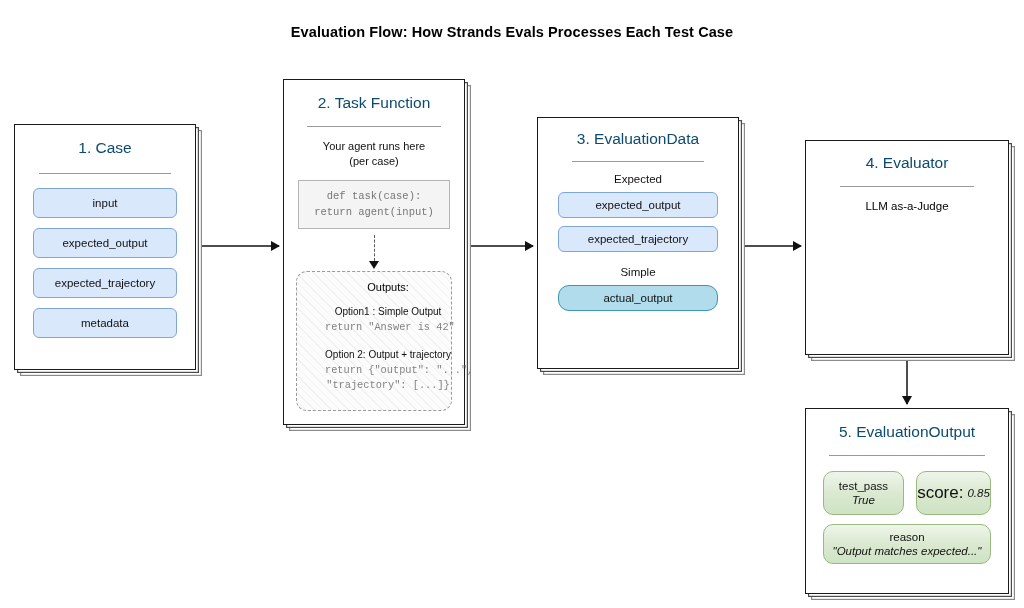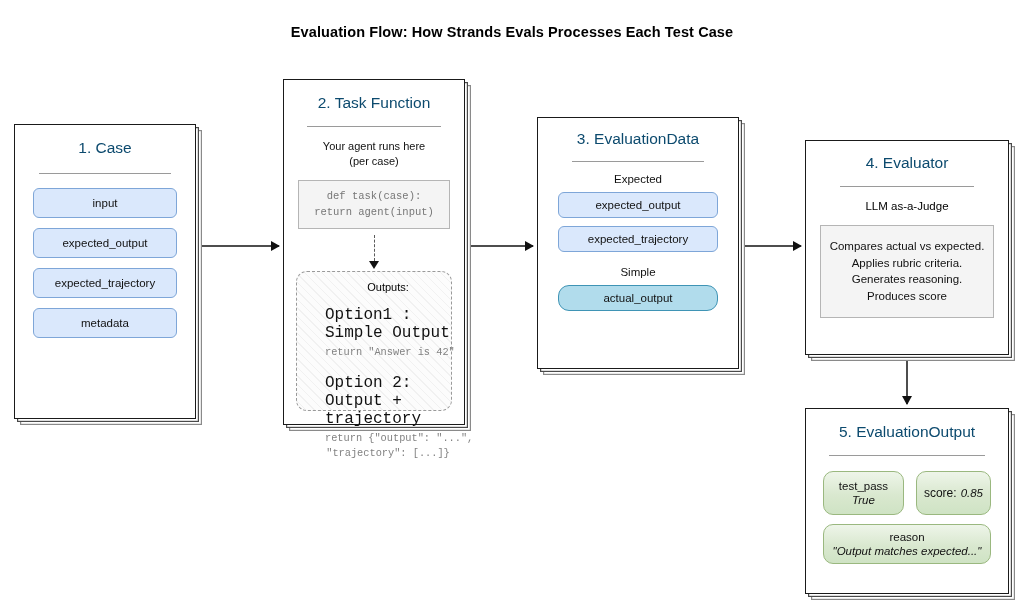--- a/index.html
+++ b/index.html
@@ -81,21 +81,21 @@
     line-height: 1.25;
   }
 
   .section-label {
     text-align: center;
     font-size: 11.5px;
     color: #111;
   }
 
   
-  #box-case { left: 14px; top: 124px; width: 182px; height: 295px; }
+  #box-case { left: 14px; top: 124px; width: 182px; height: 246px; }
   #box-case .card-title { margin-top: 14px; }
   #box-case .rule { width: 132px; margin-top: 16px; }
 
   
   #box-task { left: 283px; top: 79px; width: 182px; height: 346px; }
   #box-task .card-title { margin-top: 14px; font-size: 15.5px; }
   #box-task .rule { width: 134px; margin-top: 14px; }
   .subtle-note {
     text-align: center;
     font-size: 11px;
@@ -126,24 +126,23 @@
       transparent 1px,
       transparent 6px
     );
   }
   .dashed-title {
     text-align: center;
     font-size: 11px;
     margin-top: 9px;
   }
   .opt-label {
-    text-align: left;
-    font-size: 16px;
-    color: #111;
-    font-family: Liberation Mono, monospace;
+    text-align: center;
+    font-size: 10px;
+    color: #111;
   }
   .opt-code {
     text-align: center;
     font-family: "Liberation Mono", monospace;
     font-size: 10.3px;
     color: #828282;
     line-height: 1.45;
     white-space: pre;
   }
 
@@ -299,39 +298,33 @@
     <div class="pill pill-cyan" style="height:26px; margin-top:7px;border-radius:11px;">actual_output</div>
   </div>
 </div>
 
 <div class="card" id="box-evaluator">
   <div class="card-title">4. Evaluator</div>
   <div class="rule"></div>
 
   <div class="judge-label">LLM as-a-Judge</div>
 
-  <div class="gray-panel" style="margin:13px 14px 0 14px; height:93px;">
-    <div>Compares actual vs expected.</div>
-    <div>Applies rubric criteria.</div>
-    <div>Generates reasoning.</div>
-    <div>Produces score</div>
-  </div>
 </div>
 
 <div class="card" id="box-evaloutput">
   <div class="card-title">5. EvaluationOutput</div>
   <div class="rule"></div>
 
   <div style="display:flex; gap:12px; padding:15px 17px 0 17px;">
     <div class="pill pill-green" style="width:82px; height:44px;">
       <span style="font-size:11.5px;">test_pass</span>
       <span style="font-size:11.5px; font-style:italic;">True</span>
     </div>
     <div class="pill pill-green" style="width:76px; height:44px; flex-direction:row; gap:4px;">
-      <span style="font-size:12px;">score:</span>
+      <span style="font-size:17px;">score:</span>
       <span style="font-size:11.5px; font-style:italic;">0.85</span>
     </div>
   </div>
 
   <div style="padding:9px 17px 0 17px;">
     <div class="pill pill-green" style="height:40px;">
       <span style="font-size:11.5px;">reason</span>
       <span style="font-size:11.5px; font-style:italic;">"Output matches expected..."</span>
     </div>
   </div>

